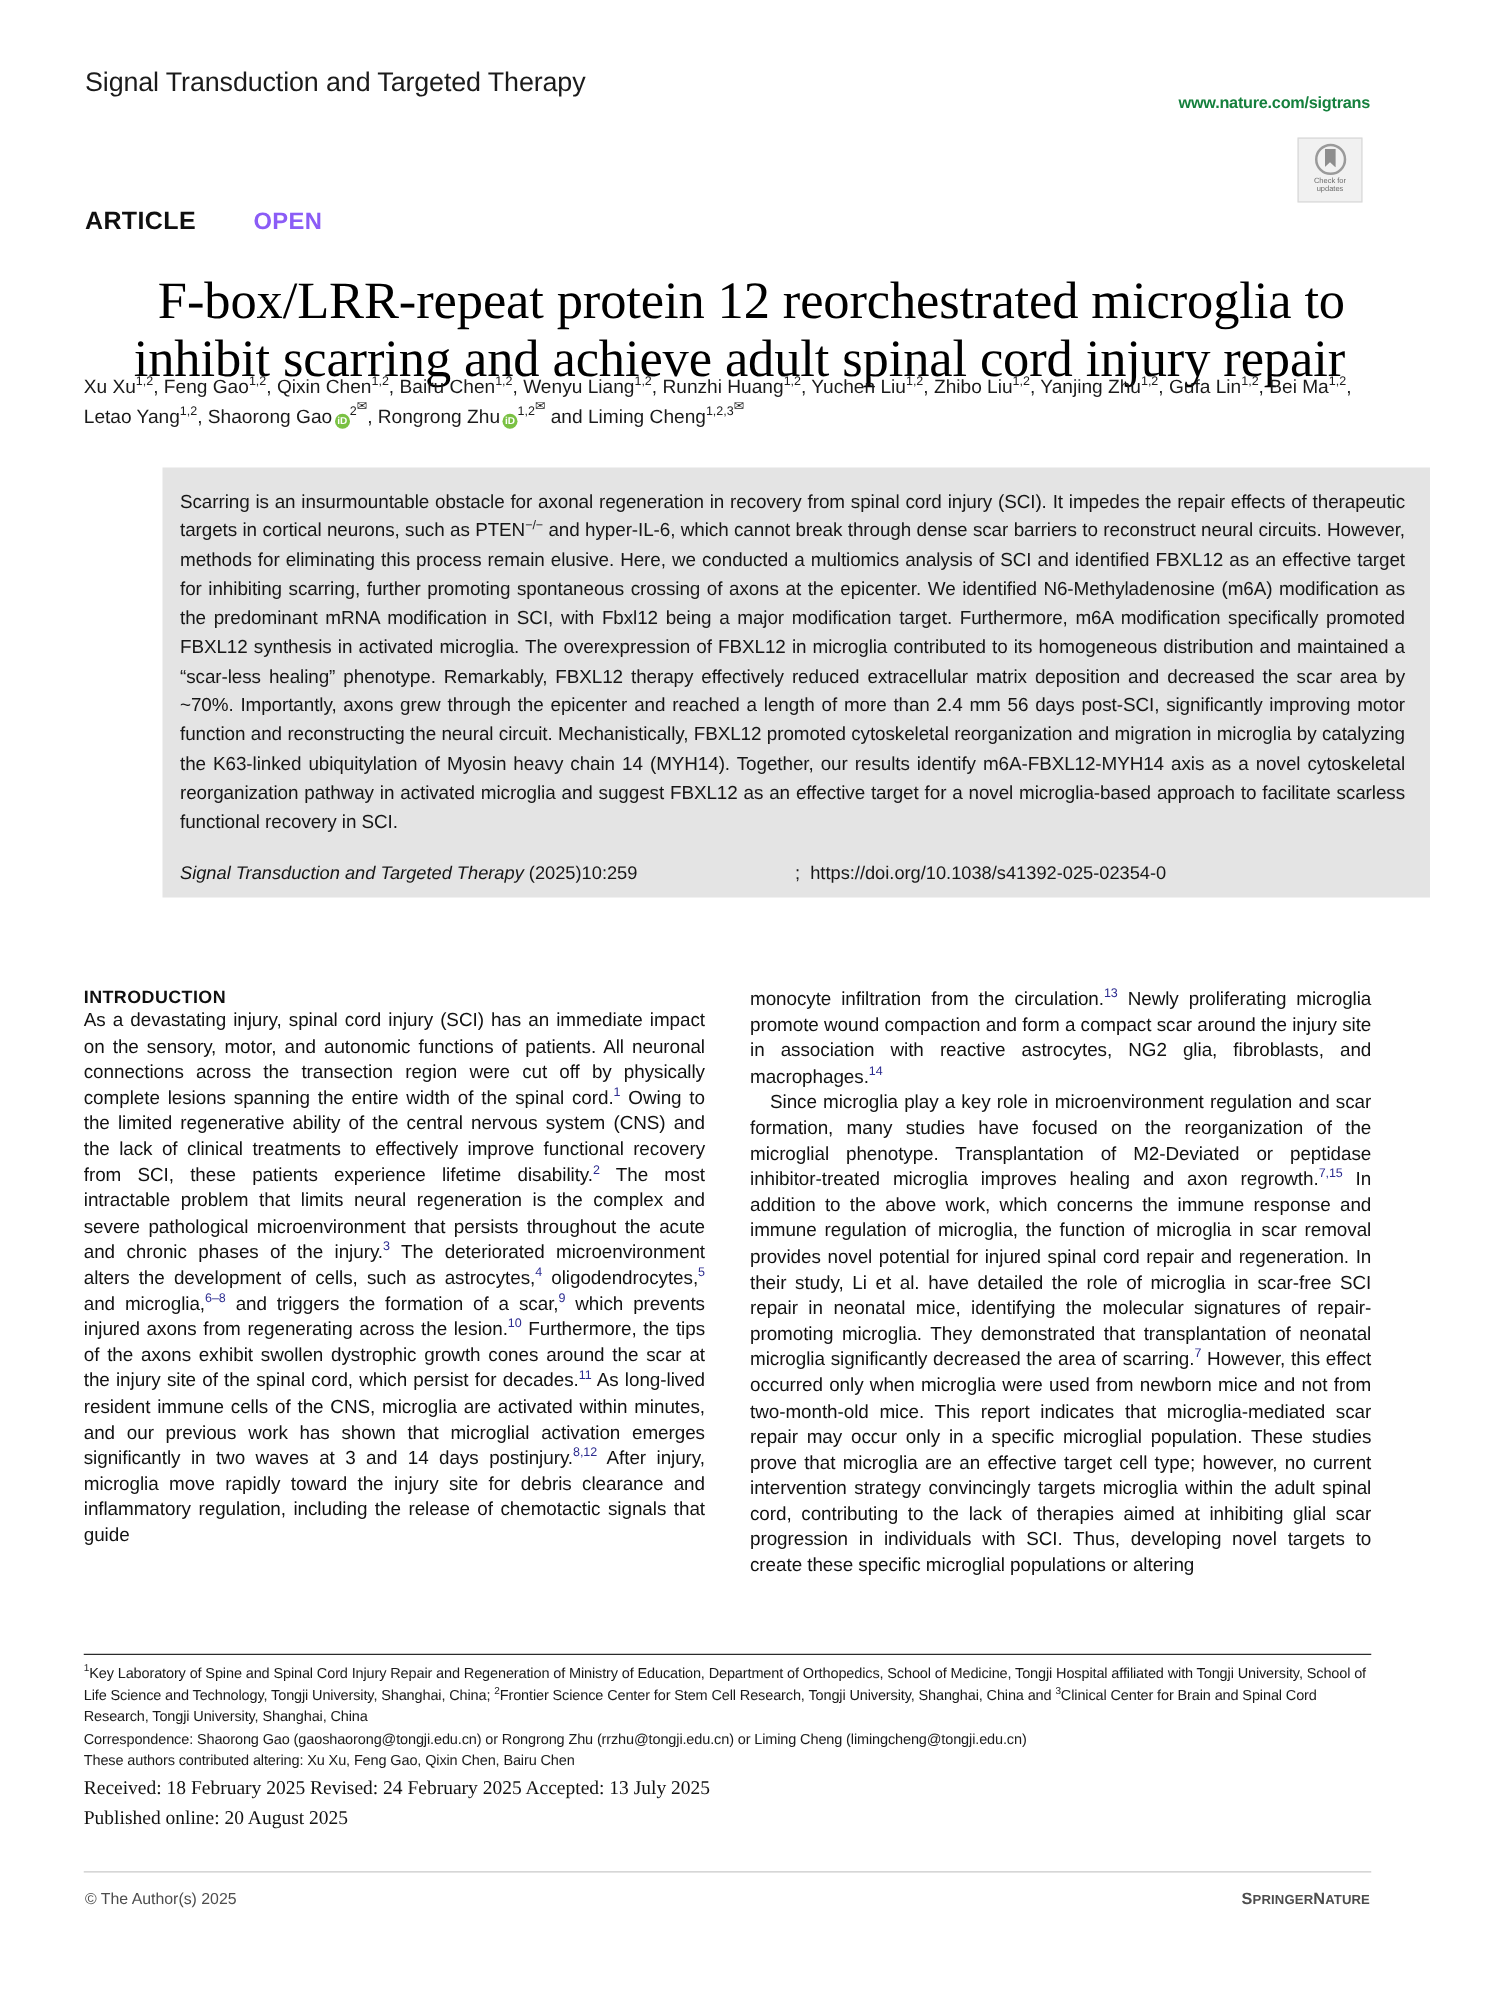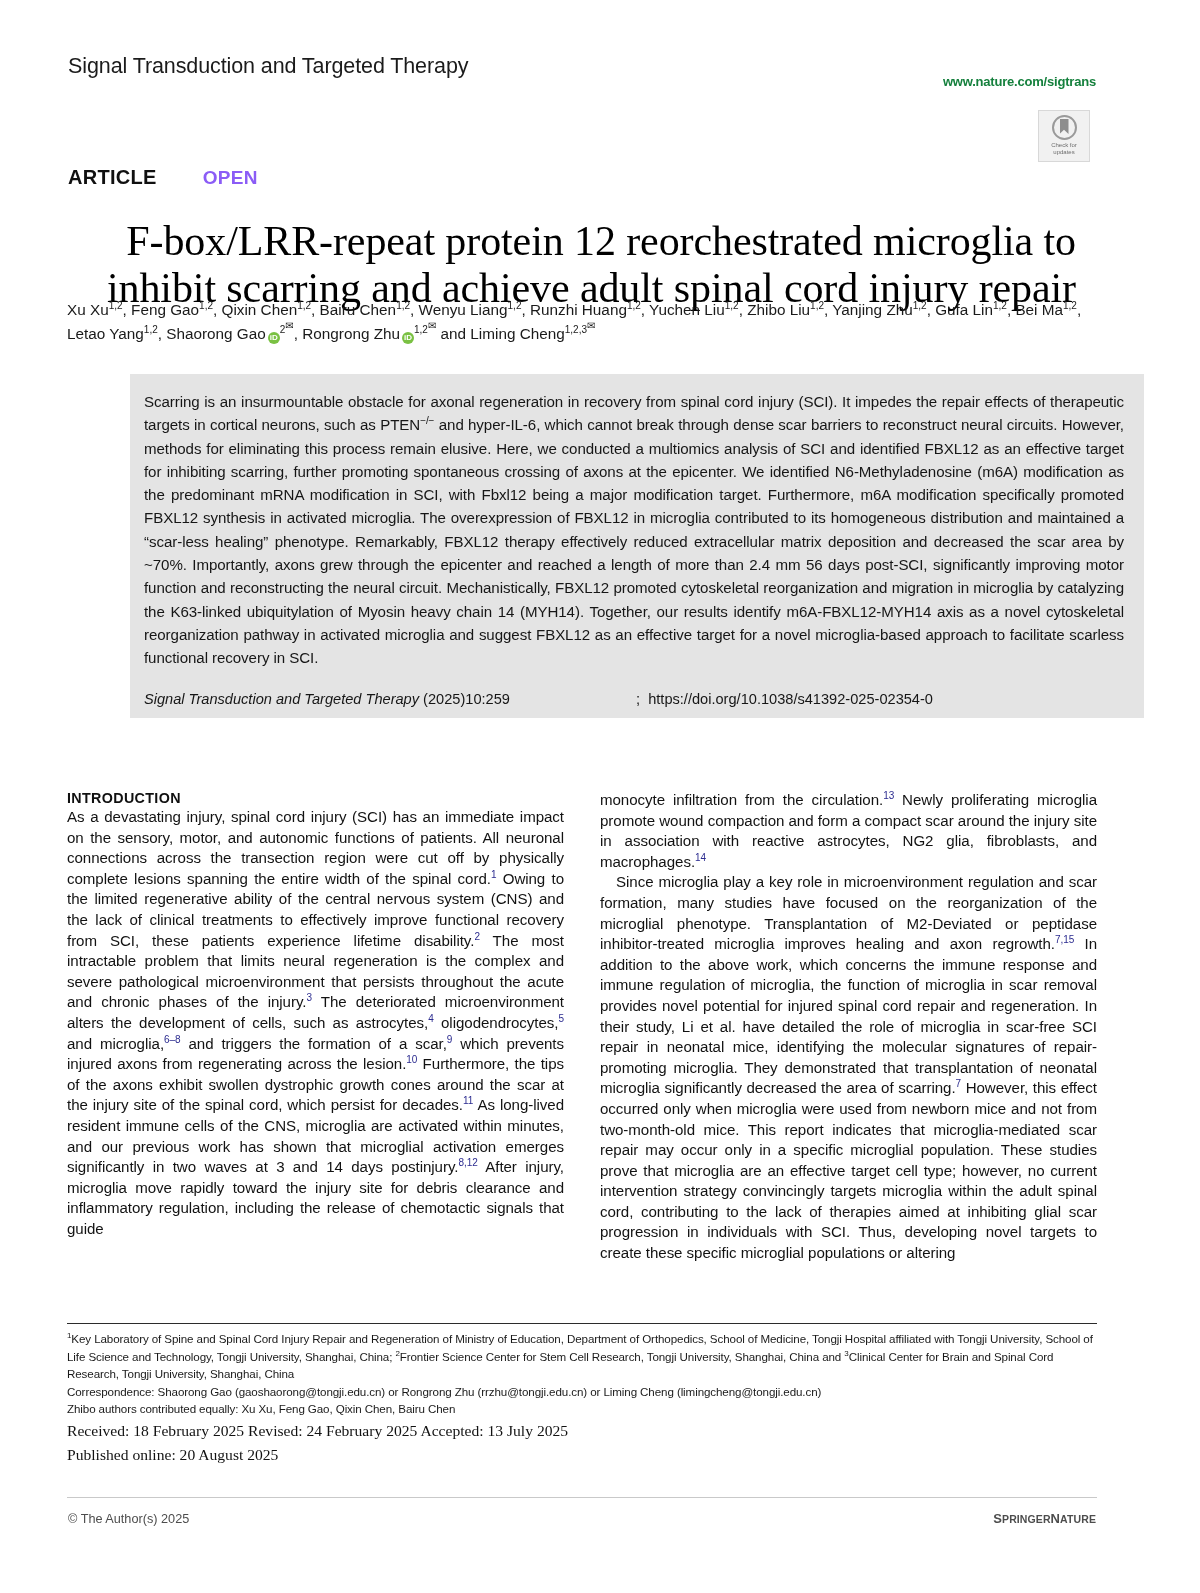--- a/index.html
+++ b/index.html
@@ -380,21 +380,21 @@
       <p class="body-text">monocyte infiltration from the circulation.<span class="ref">13</span> Newly proliferating microglia promote wound compaction and form a compact scar around the injury site in association with reactive astrocytes, NG2 glia, fibroblasts, and macrophages.<span class="ref">14</span></p>
       <p class="body-text indent">Since microglia play a key role in microenvironment regulation and scar formation, many studies have focused on the reorganization of the microglial phenotype. Transplantation of M2-Deviated or peptidase inhibitor-treated microglia improves healing and axon regrowth.<span class="ref">7,15</span> In addition to the above work, which concerns the immune response and immune regulation of microglia, the function of microglia in scar removal provides novel potential for injured spinal cord repair and regeneration. In their study, Li et al. have detailed the role of microglia in scar-free SCI repair in neonatal mice, identifying the molecular signatures of repair-promoting microglia. They demonstrated that transplantation of neonatal microglia significantly decreased the area of scarring.<span class="ref">7</span> However, this effect occurred only when microglia were used from newborn mice and not from two-month-old mice. This report indicates that microglia-mediated scar repair may occur only in a specific microglial population. These studies prove that microglia are an effective target cell type; however, no current intervention strategy convincingly targets microglia within the adult spinal cord, contributing to the lack of therapies aimed at inhibiting glial scar progression in individuals with SCI. Thus, developing novel targets to create these specific microglial populations or altering</p>
     </div>
   </div>
 
   <div class="foot-rule"></div>
 
   <div class="affiliations">
     <div><sup>1</sup><span>Key Laboratory of Spine and Spinal Cord Injury Repair and Regeneration of Ministry of Education, Department of Orthopedics, School of Medicine, Tongji Hospital affiliated with Tongji University, School of Life Science and Technology, Tongji University, Shanghai, China; </span><sup>2</sup><span>Frontier Science Center for Stem Cell Research, Tongji University, Shanghai, China and </span><sup>3</sup><span>Clinical Center for Brain and Spinal Cord Research, Tongji University, Shanghai, China</span></div>
     <div class="corr-line">Correspondence: Shaorong Gao (gaoshaorong@tongji.edu.cn) or Rongrong Zhu (rrzhu@tongji.edu.cn) or Liming Cheng (limingcheng@tongji.edu.cn)</div>
-    <div class="equal-line">Zhibo authors contributed equally: Xu Xu, Feng Gao, Qixin Chen, Bairu Chen</div>
+    <div class="equal-line">These authors contributed altering: Xu Xu, Feng Gao, Qixin Chen, Bairu Chen</div>
   </div>
 
   <div class="dates">
     <div>Received: 18 February 2025 Revised: 24 February 2025 Accepted: 13 July 2025</div>
     <div>Published online: 20 August 2025</div>
   </div>
 
   <div class="foot-rule2"></div>
   <div class="footer">
     <div class="copyright">© The Author(s) 2025</div>

